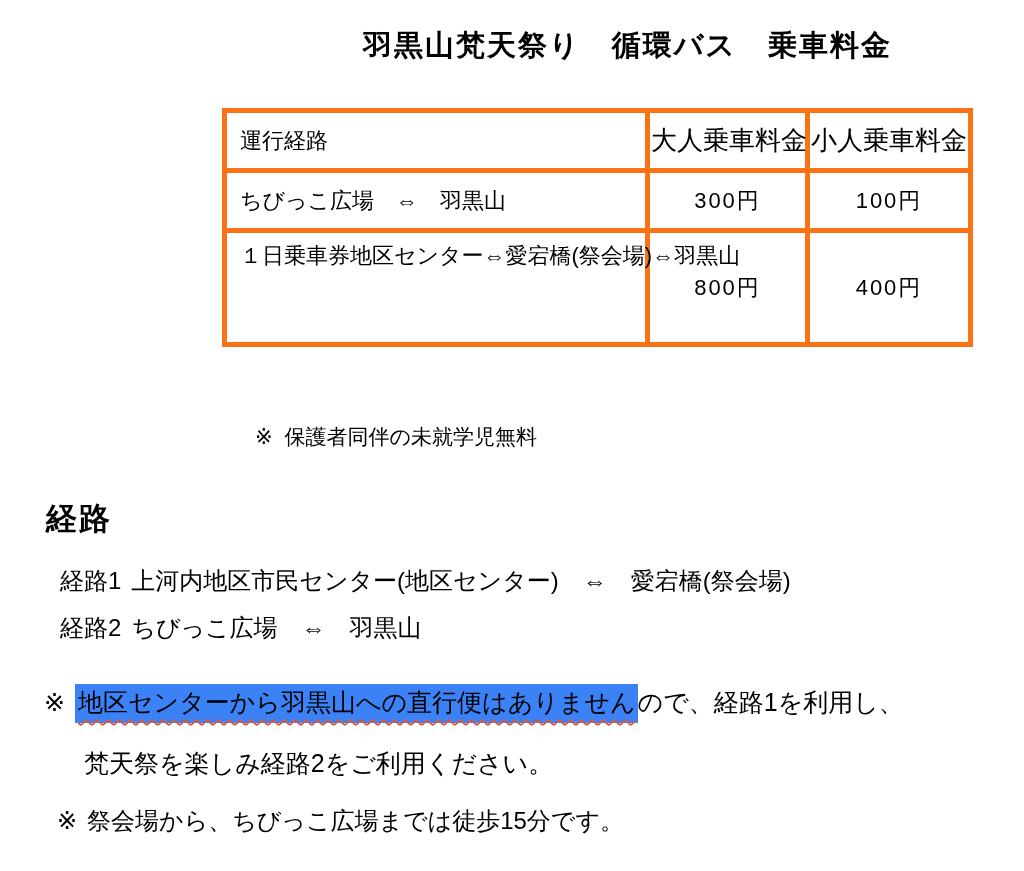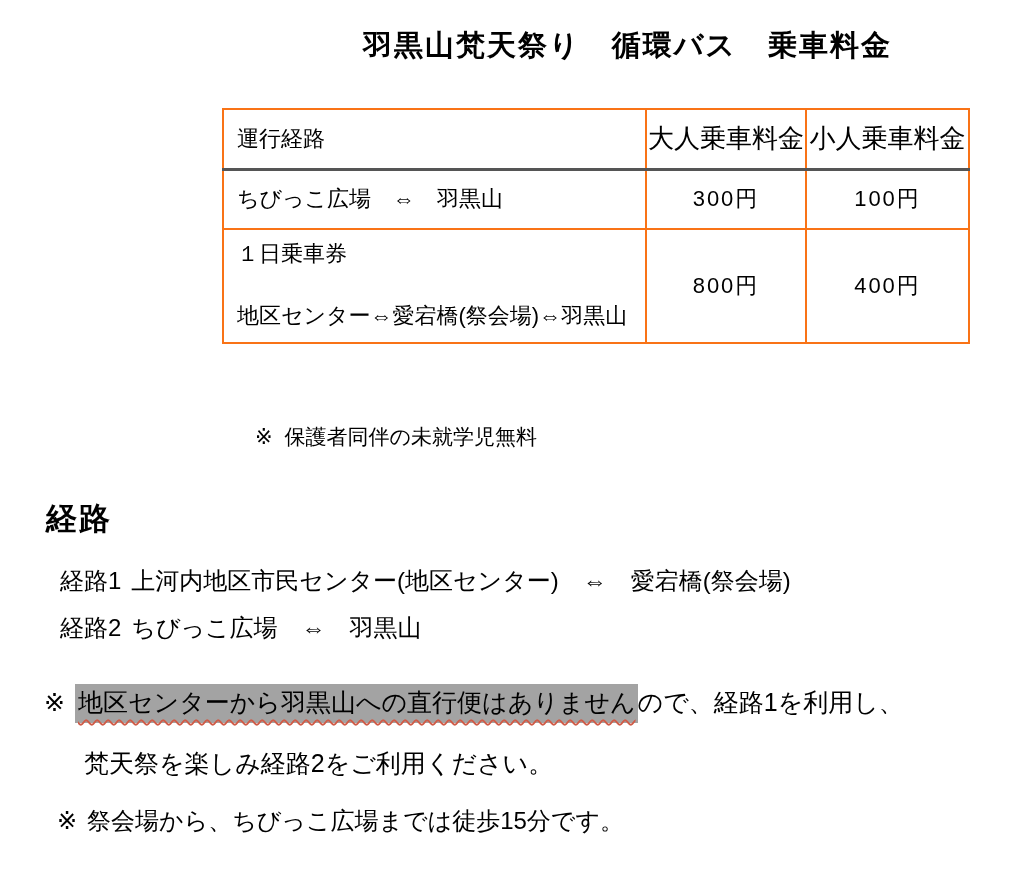--- a/index.html
+++ b/index.html
@@ -33,21 +33,21 @@
     position: absolute;
     left: 222px;
     top: 108px;
     width: 746px;
     border-collapse: collapse;
     table-layout: fixed;
     border: 2px solid #3d3d3d;
   }
   table.fare-table th,
   table.fare-table td {
-    border: 2px solid #f97316;
+    border: 5px solid #f97316;
     font-weight: normal;
     vertical-align: middle;
     box-sizing: border-box;
     background: #ffffff;
   }
   table.fare-table thead th {
     border-bottom: 3px solid #555555;
   }
   col.c-route { width: 423px; }
   col.c-adult { width: 160px; }
@@ -67,21 +67,21 @@
   .cell-fare {
     text-align: center;
     font-size: 22px;
     letter-spacing: 2px;
     white-space: nowrap;
   }
   th.cell-fare { font-size: 26px; letter-spacing: 0; }
 
   .two-line-wrap {
     display: flex;
-    flex-direction: column;
+    flex-direction: row;
     justify-content: space-between;
     height: 92px;
     padding: 2px 0 4px 0;
   }
 
   .table-note {
     position: absolute;
     left: 255px;
     top: 423px;
     margin: 0;
@@ -113,21 +113,21 @@
   .note1-line1 {
     position: absolute;
     left: 44px;
     top: 686px;
     margin: 0;
     font-size: 25px;
     white-space: nowrap;
   }
   .note1-line1 .marker { margin-right: 10px; }
   .highlight {
-    background: #a3a3a3;
+    background: #3b82f6;
     padding: 4px 2px 7px 3px;
     text-decoration: underline wavy #cf5b47 1.5px;
     text-underline-offset: 8px;
   }
   .note1-line2 {
     position: absolute;
     left: 84px;
     top: 747px;
     margin: 0;
     font-size: 25px;

